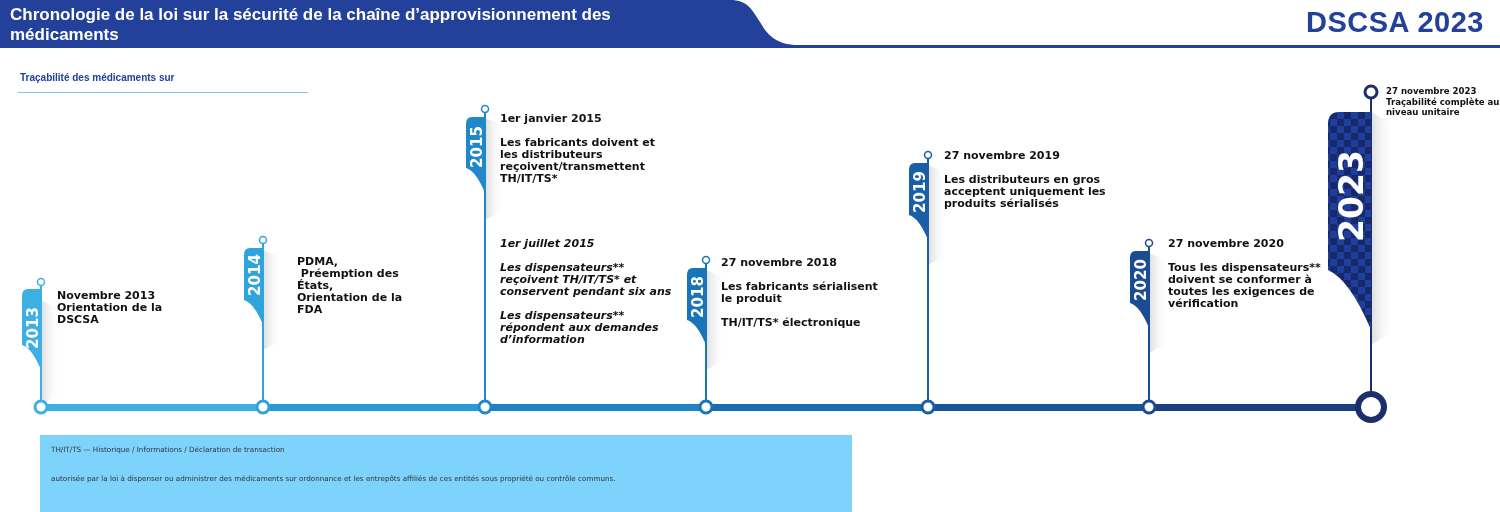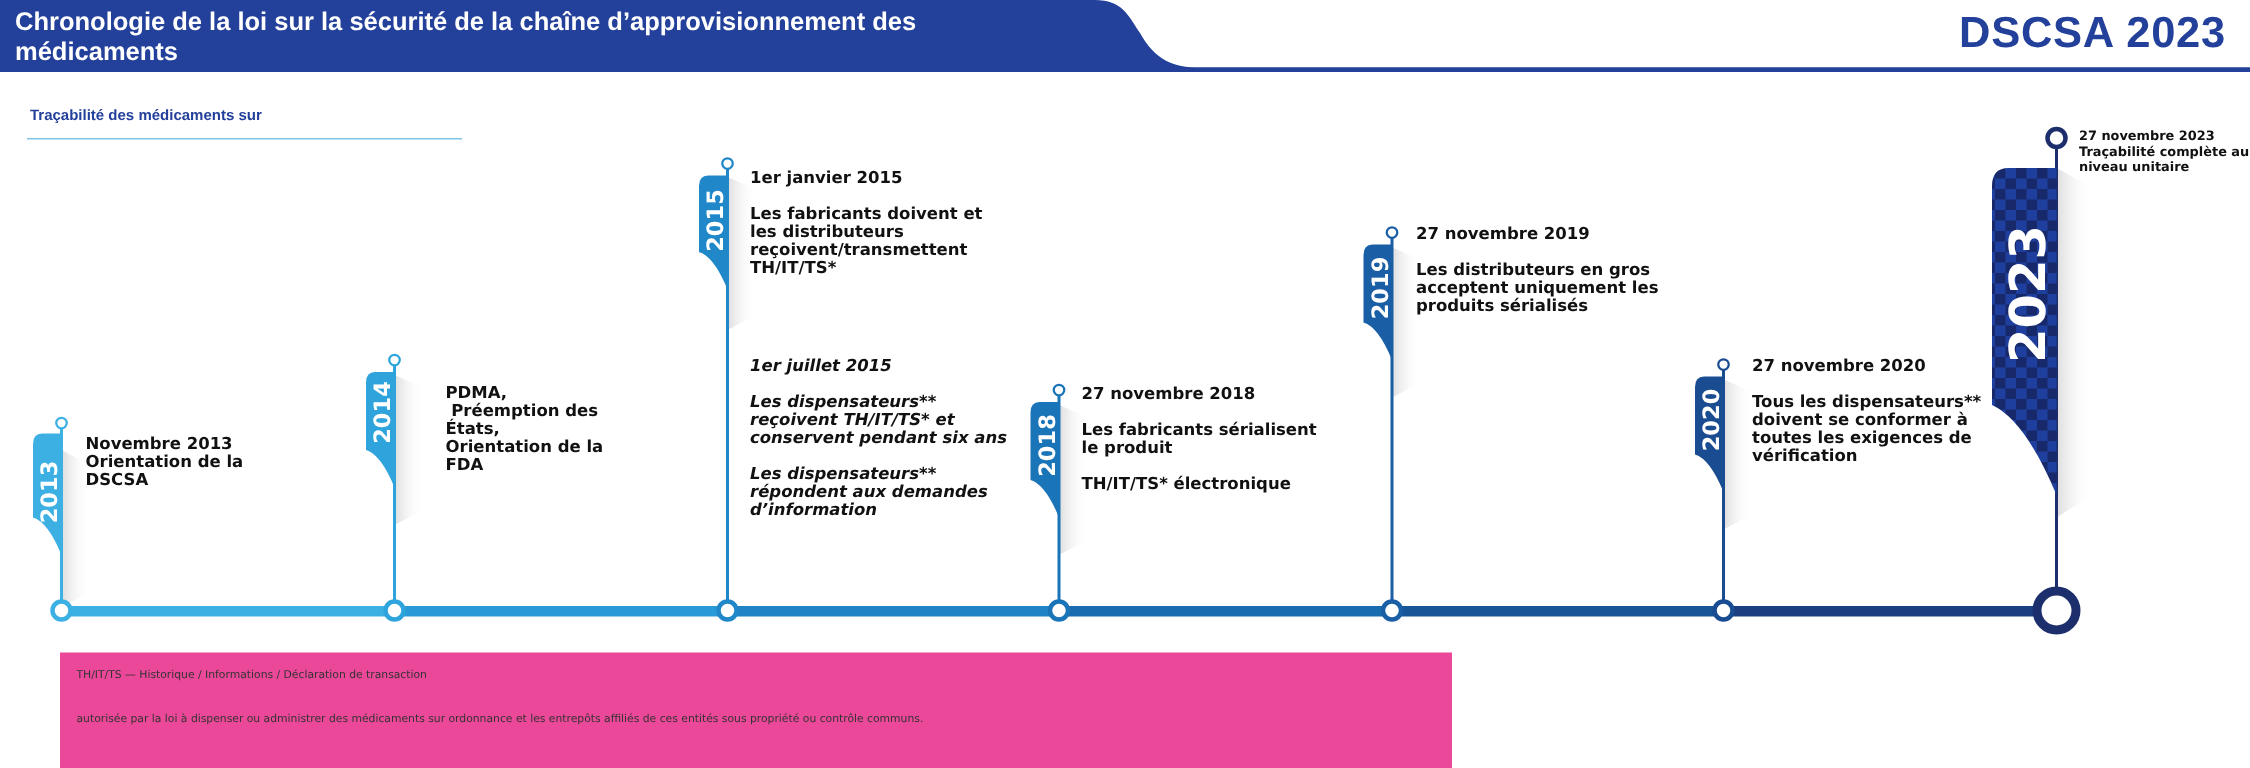--- a/index.html
+++ b/index.html
@@ -11,21 +11,21 @@
   .brand-title { position: absolute; right: 16px; top: 6px; color: #23409a; font-weight: bold; font-size: 29px; letter-spacing: 0.5px; font-family: "Liberation Sans", sans-serif; }
 
   .subtitle { position: absolute; left: 20px; top: 72px; color: #23409a; font-weight: bold; font-size: 10px; font-family: "Liberation Sans", sans-serif; }
   .subtitle-rule { position: absolute; left: 18px; top: 92px; width: 290px; height: 1px; background: #7fc4ec; }
 
   svg.timeline { position: absolute; left: 0; top: 0; }
 
   .event-text { position: absolute; font-family: "DejaVu Sans", sans-serif; font-weight: bold; font-size: 11px; line-height: 12px; color: #111; }
   .event-text .date { display: block; }
 
-  .footnote-box { position: absolute; left: 40px; top: 435px; width: 928px; height: 77px; background: #ec4899; }
+  .footnote-box { position: absolute; left: 40px; top: 435px; width: 812px; height: 77px; background: #7dd3fc; }
   .fn-line { position: absolute; left: 11px; font-family: "DejaVu Sans", sans-serif; font-size: 7.2px; line-height: 10px; color: #333; width: 800px; }
 </style>
 </head>
 <body>
 
 <svg class="header-band" width="1500" height="48" viewBox="0 0 1500 48">
   <path d="M0 0 H730 C748 0 752 10 760 22 C770 40 782 45 800 45 H1500 V48 H0 Z" fill="#23409a"></path>
   <rect x="780" y="45" width="720" height="3" fill="#23409a"></rect>
 </svg>
 <div class="header-title">Chronologie de la loi sur la sécurité de la chaîne d’approvisionnement des médicaments</div>

